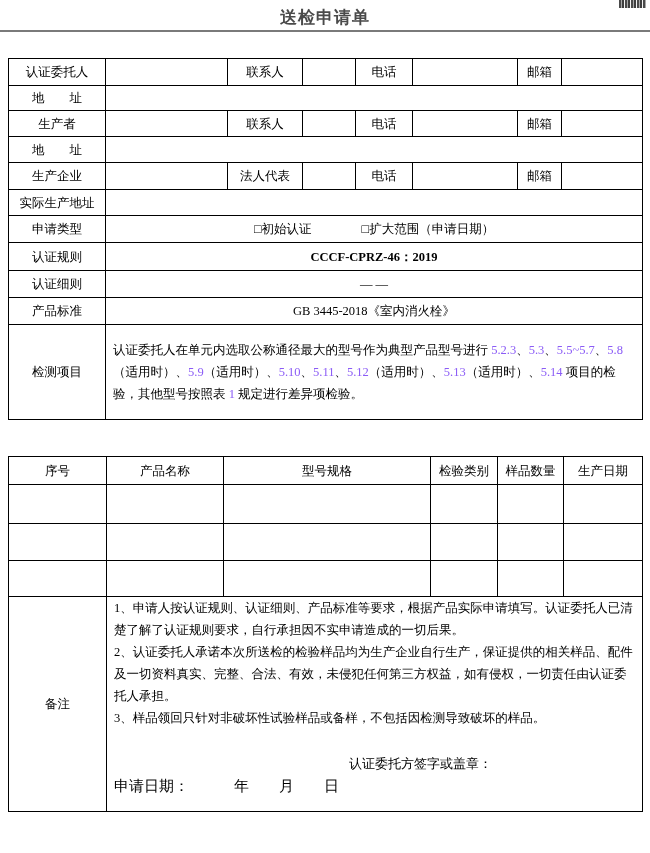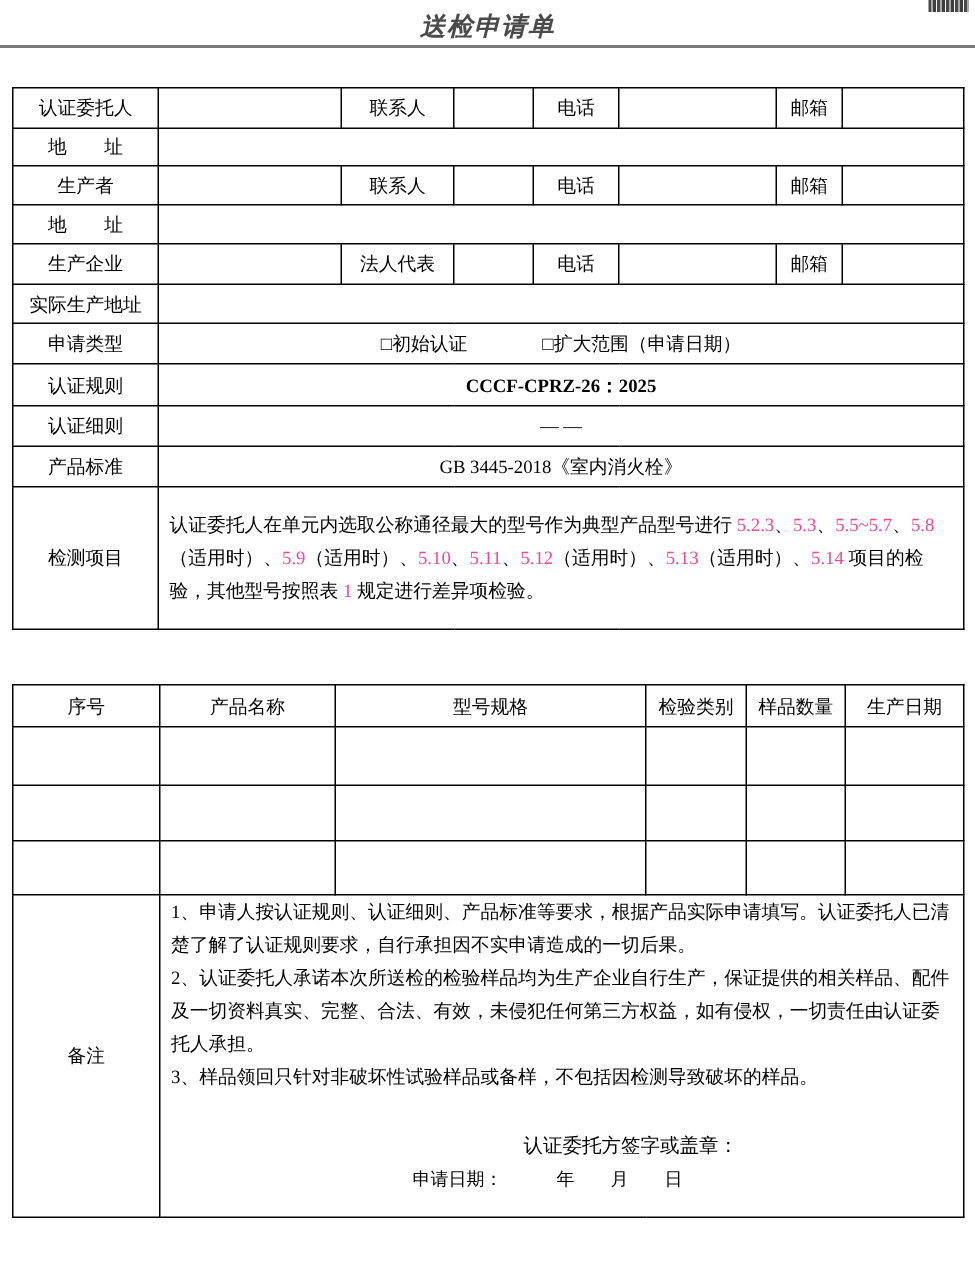--- a/index.html
+++ b/index.html
@@ -3,21 +3,21 @@
 <meta charset="utf-8">
 <style>
   html,body { margin:0; padding:0; background:#fff; }
   .page {
     position:relative; width:650px; height:853px; background:#ffffff;
     font-family:"Liberation Serif","DejaVu Serif",serif; color:#000;
     overflow:hidden;
   }
   .title {
     position:absolute; top:6px; left:0; width:100%; text-align:center;
-    font-size:17px; font-weight:bold; color:#4a4a4a; letter-spacing:1px;font-style:italic;
+    font-size:17px; font-weight:bold; color:#4a4a4a; letter-spacing:1px;
   }
   .divider {
     position:absolute; top:30px; left:0; width:650px; height:2px; background:#7a7a7a;
   }
   .corner {
     position:absolute; top:0px; right:4px; width:27px; height:8px; opacity:.85;
     background:repeating-linear-gradient(90deg,#2a2a2a 0 2px,#999 2px 3px,#1c1c1c 3px 5px,#f2f2f2 5px 6px);
   }
   table.t {
     position:absolute; left:8px; width:634px;
@@ -27,28 +27,28 @@
   .sam  { top:456px; }
   td {
     border:1px solid #000; font-size:12.5px; line-height:20px;
     padding:0 4px; overflow:hidden; text-align:center; vertical-align:middle;
     word-break:break-all;
   }
   td.lbl { padding:0 1px; }
   td.left { text-align:left; padding:0 8px 0 7px; }
   .line { line-height:22px; }
   .rich { line-height:22px; }
-  .num { color:#ec4899;margin-top:12px; }
+  .num { color:#8b5cf6;margin-top:12px; }
   .boldv { font-weight:bold; }
   .opt { white-space:nowrap; }
   .opt2 { margin-left:47px; }
   .notes-cell { vertical-align:top; padding-top:5px;margin-left:39px; }
   .para { line-height:22px; text-align:left; }
   .sig1 { text-align:right; padding-right:142px; margin-top:24px; line-height:22px; font-size:13px; }
-  .sig2 { text-align:center; padding-right:18px; line-height:22px; font-size:12px; }
+  .sig2 { text-align:left; padding-right:18px; line-height:22px; font-size:15px; }
   tr.h25{height:25px} tr.h26{height:26px} tr.h27{height:27px} tr.h28{height:28px}
   tr.h36{height:36px} tr.h37{height:37px} tr.h39{height:39px}
   tr.h58{height:58px} tr.h95{height:95px} tr.h215{height:215px}
 </style>
 </head>
 <body>
 
 <div class="page">
 
   <div class="corner"></div>
@@ -111,21 +111,21 @@
       </tr>
       <tr class="h27">
         <td class="lbl">申请类型</td>
         <td colspan="7">
           <span class="opt"><span>□</span><span>初始认证</span></span>
           <span class="opt opt2"><span>□</span><span>扩大范围（申请日期）</span></span>
         </td>
       </tr>
       <tr class="h28">
         <td class="lbl">认证规则</td>
-        <td colspan="7" class="boldv">CCCF-CPRZ-26：2025</td>
+        <td colspan="7" class="boldv">CCCF-CPRZ-46：2019</td>
       </tr>
       <tr class="h27">
         <td class="lbl">认证细则</td>
         <td colspan="7">— —</td>
       </tr>
       <tr class="h27">
         <td class="lbl">产品标准</td>
         <td colspan="7">GB 3445-2018《室内消火栓》</td>
       </tr>
       <tr class="h95">

